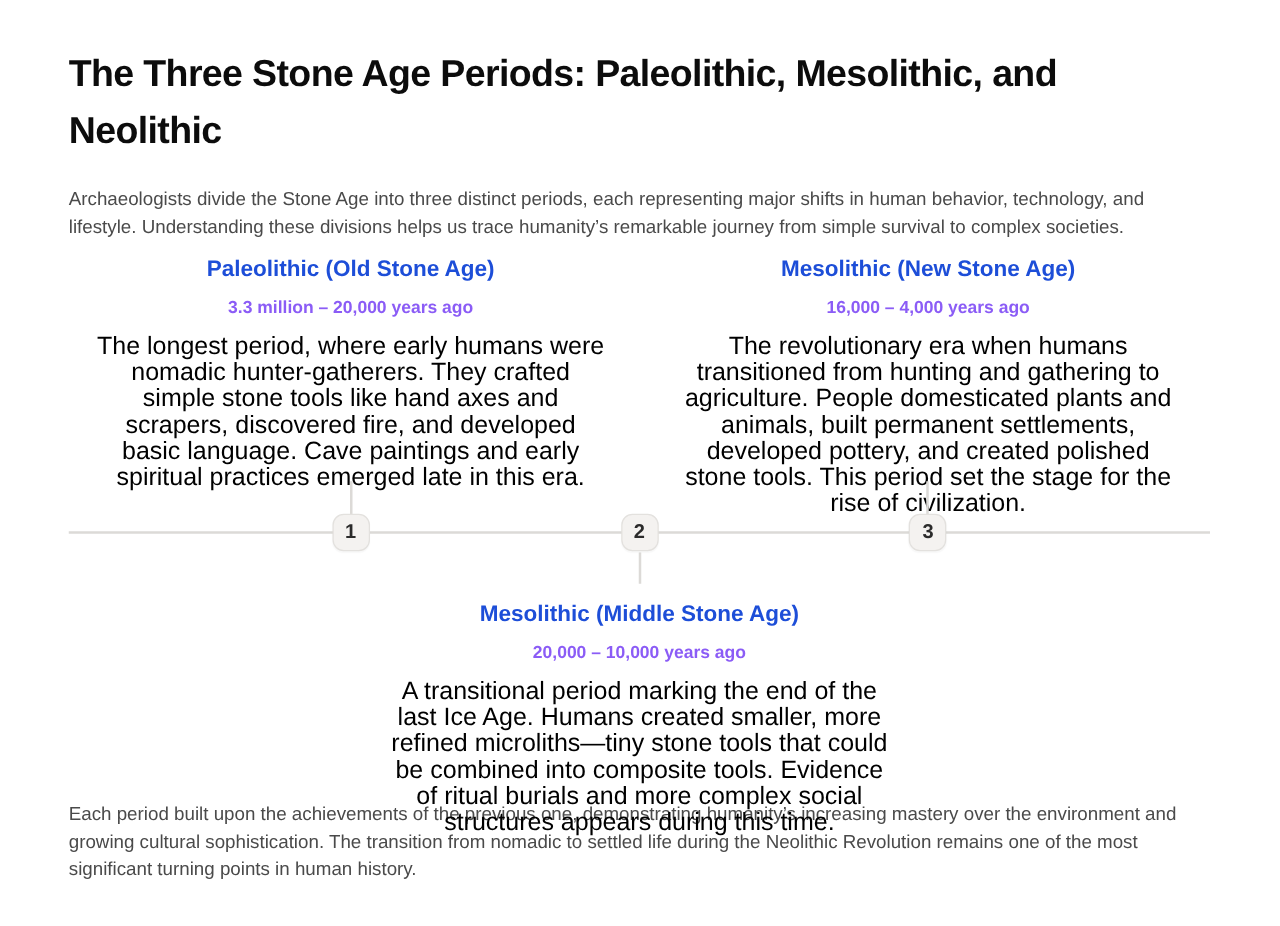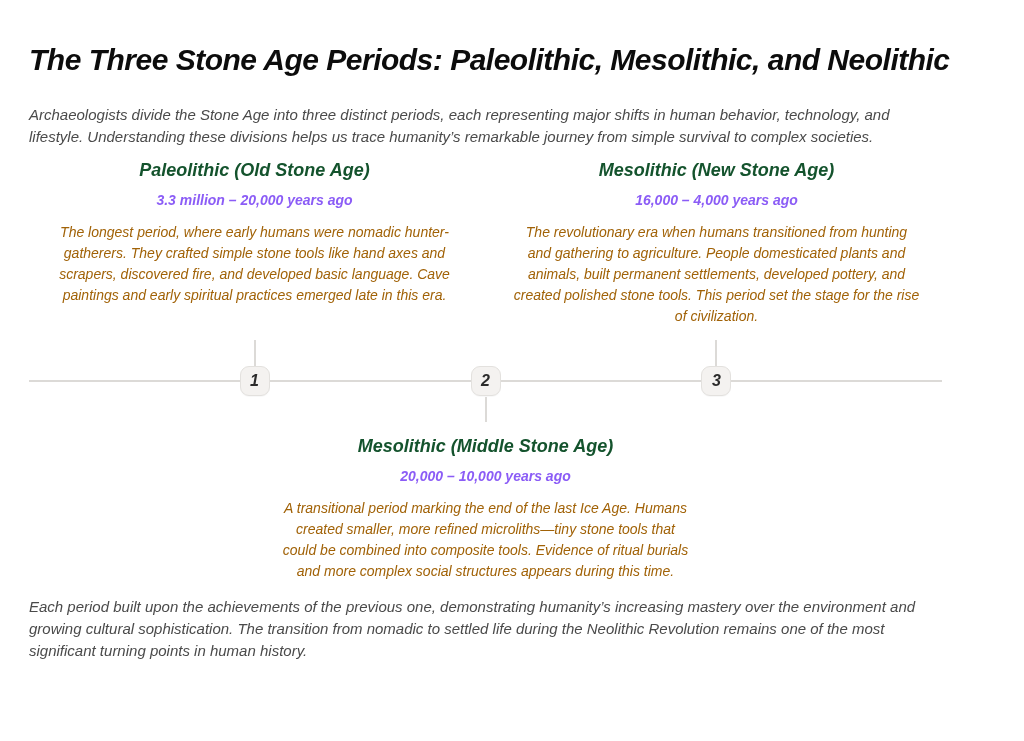--- a/index.html
+++ b/index.html
@@ -6,23 +6,22 @@
   html, body { margin: 0; padding: 0; }
   body {
     width: 1024px;
     height: 741px;
     background: #ffffff;
     font-family: "Liberation Sans", sans-serif;
     color: #4a4a4a;
     overflow: hidden;
   }
   .page {
-    padding: 37px 56px 0 29px;
+    padding: 37px 56px 0 55px;
     width: 1024px;
-    font-style: italic;
   }
   .page-title {
     margin: 0;
     max-width: 930px;
     font-size: 30px;
     line-height: 45px;
     font-weight: 700;
     letter-spacing: -0.5px;
     color: #0c0c0c;
   }
@@ -60,34 +59,34 @@
   .tl-text.above { top: 0; }
   .tl-text.below { top: 276px; }
   .pos-1 { left: 24.7%; }
   .pos-2 { left: 50%; }
   .pos-3 { left: 75.3%; }
   .period-title {
     margin: 0 0 8px 0;
     font-size: 18px;
     line-height: 24px;
     font-weight: 700;
-    color: #14532d;
+    color: #1d4ed8;
   }
   .period-range {
     margin: 0 0 10px 0;
     font-size: 14px;
     line-height: 20px;
     font-weight: 700;
     color: #8b5cf6;
   }
   .period-desc {
     margin: 12px;
-    font-size: 14px;
+    font-size: 20px;
     line-height: 21px;
-    color: #a16207;
+    color: #000000;
   }
   .tl-connector {
     position: absolute;
     width: 2px;
     background: #dcdad7;
     transform: translateX(-50%);
   }
   .conn-up   { top: 182px; height: 27px; }
   .conn-down { top: 239px; height: 25px; }
   .tl-marker {

